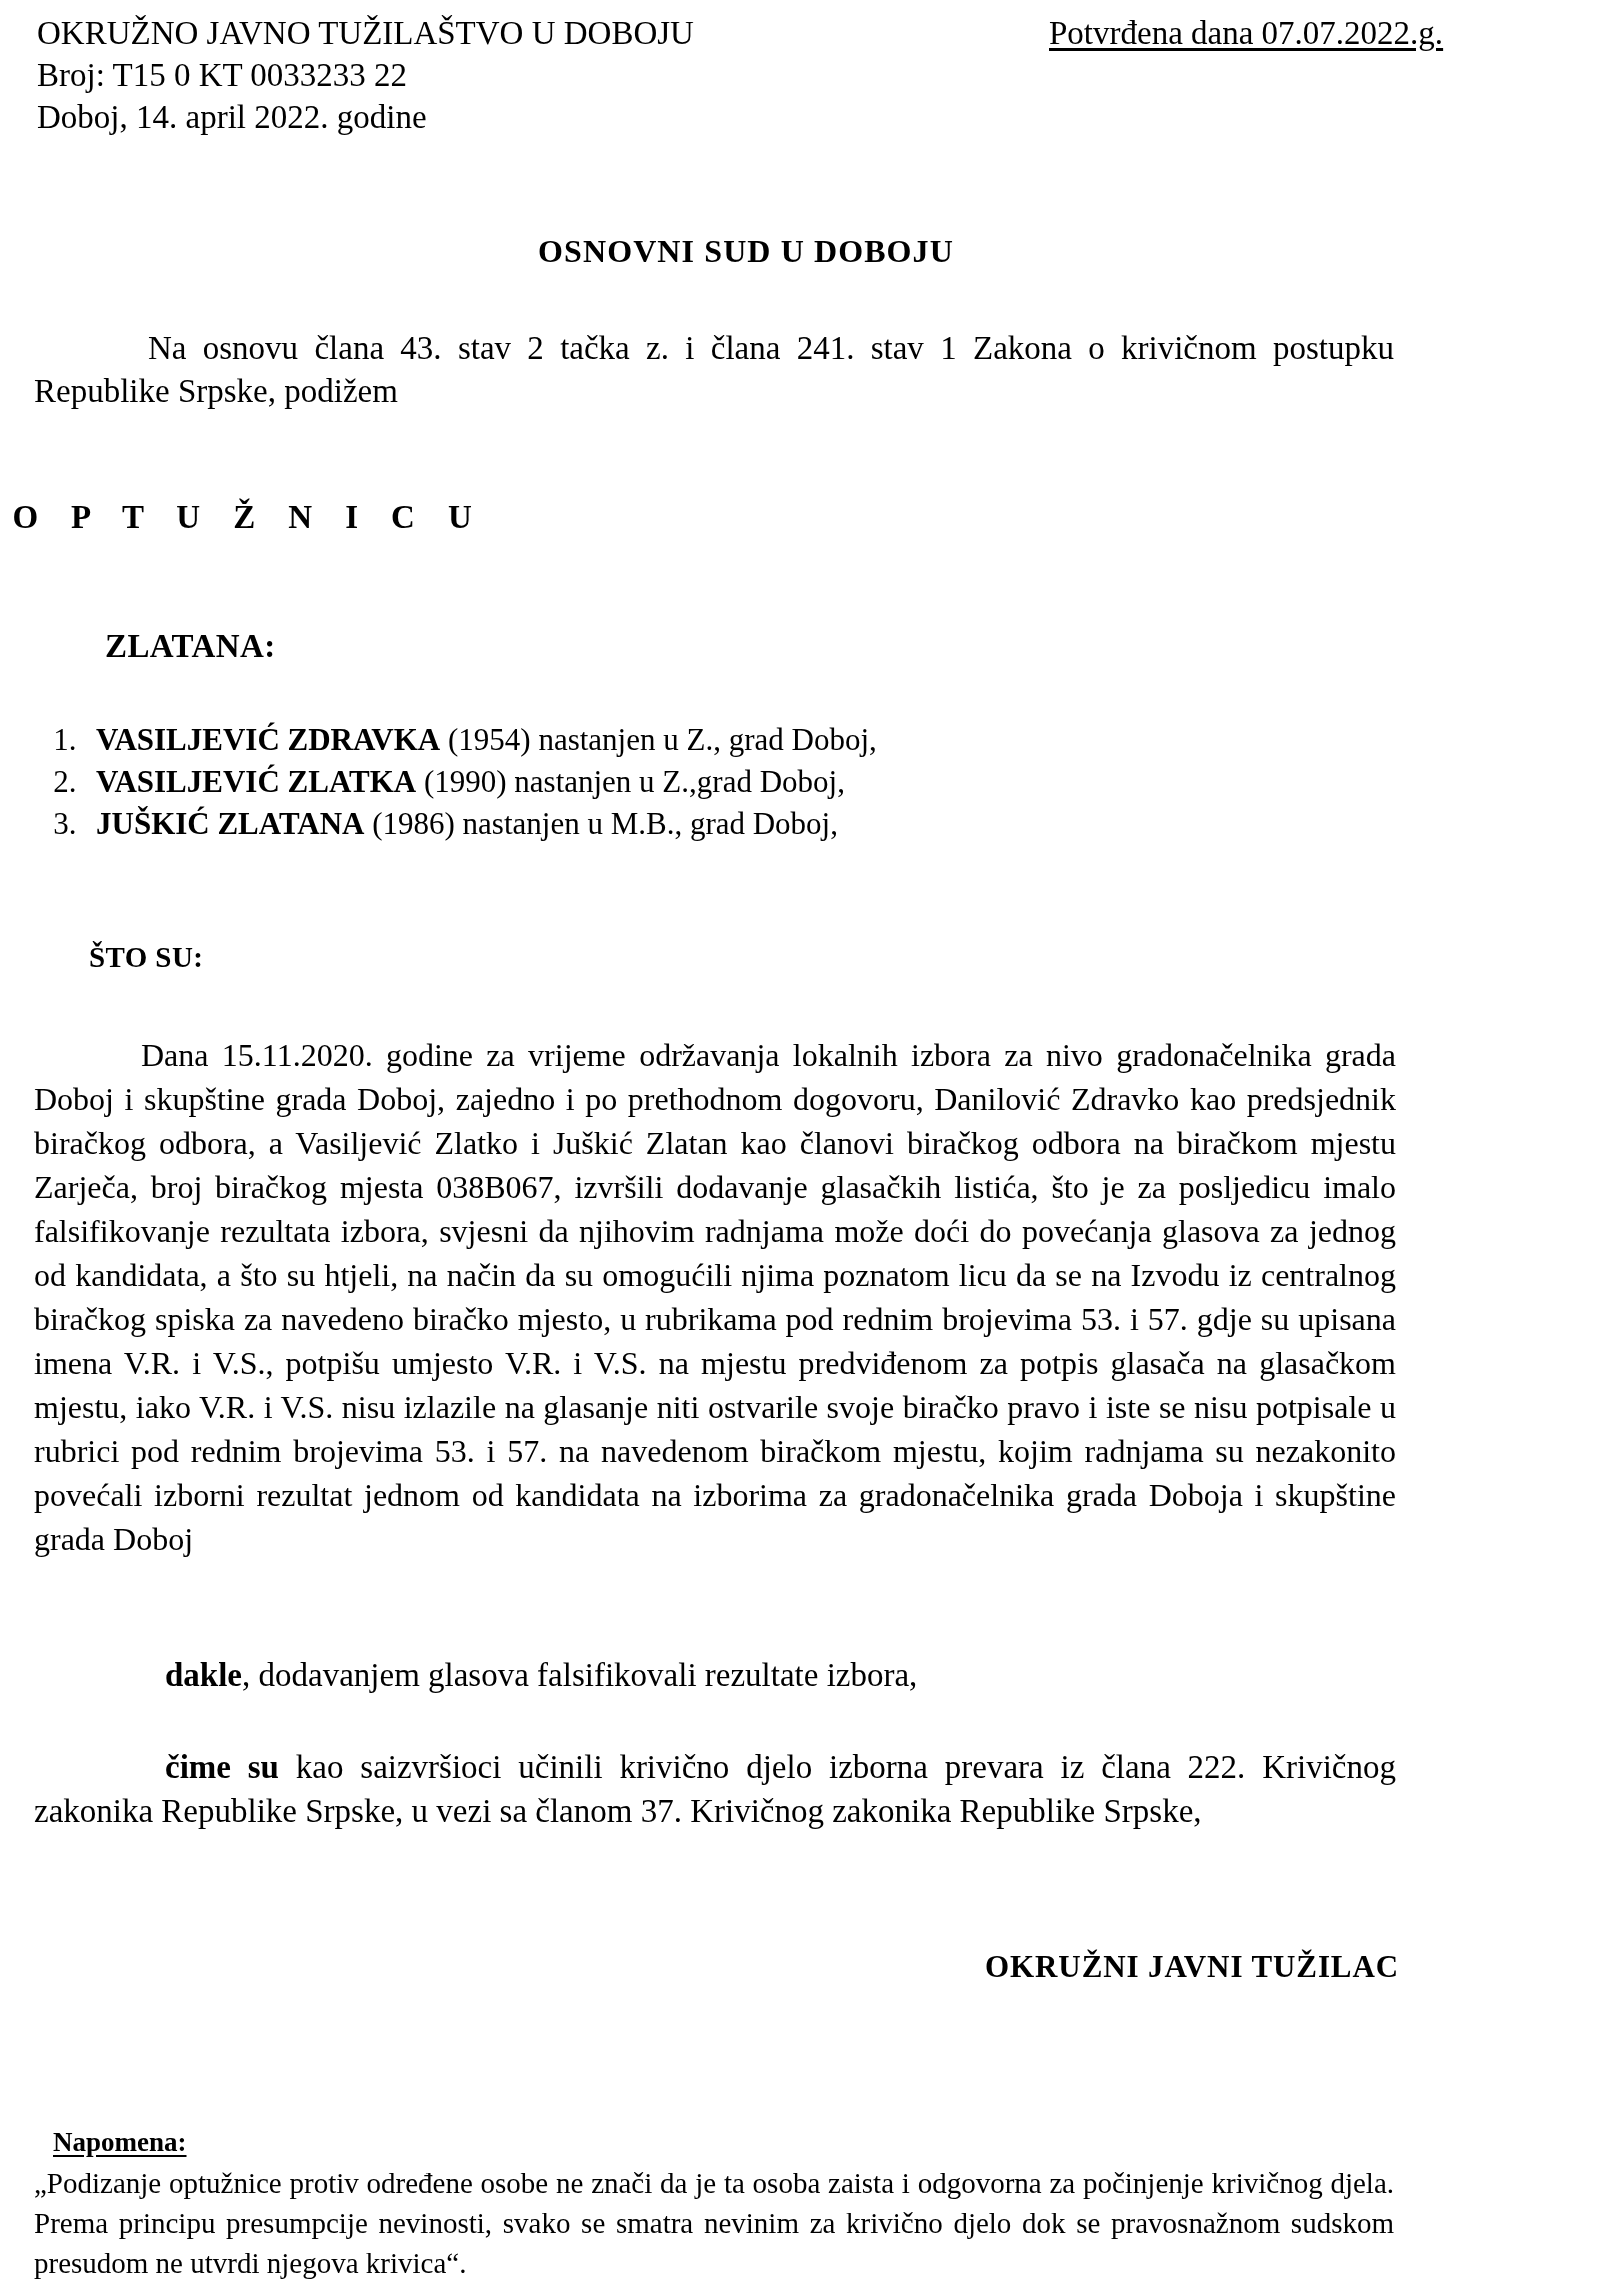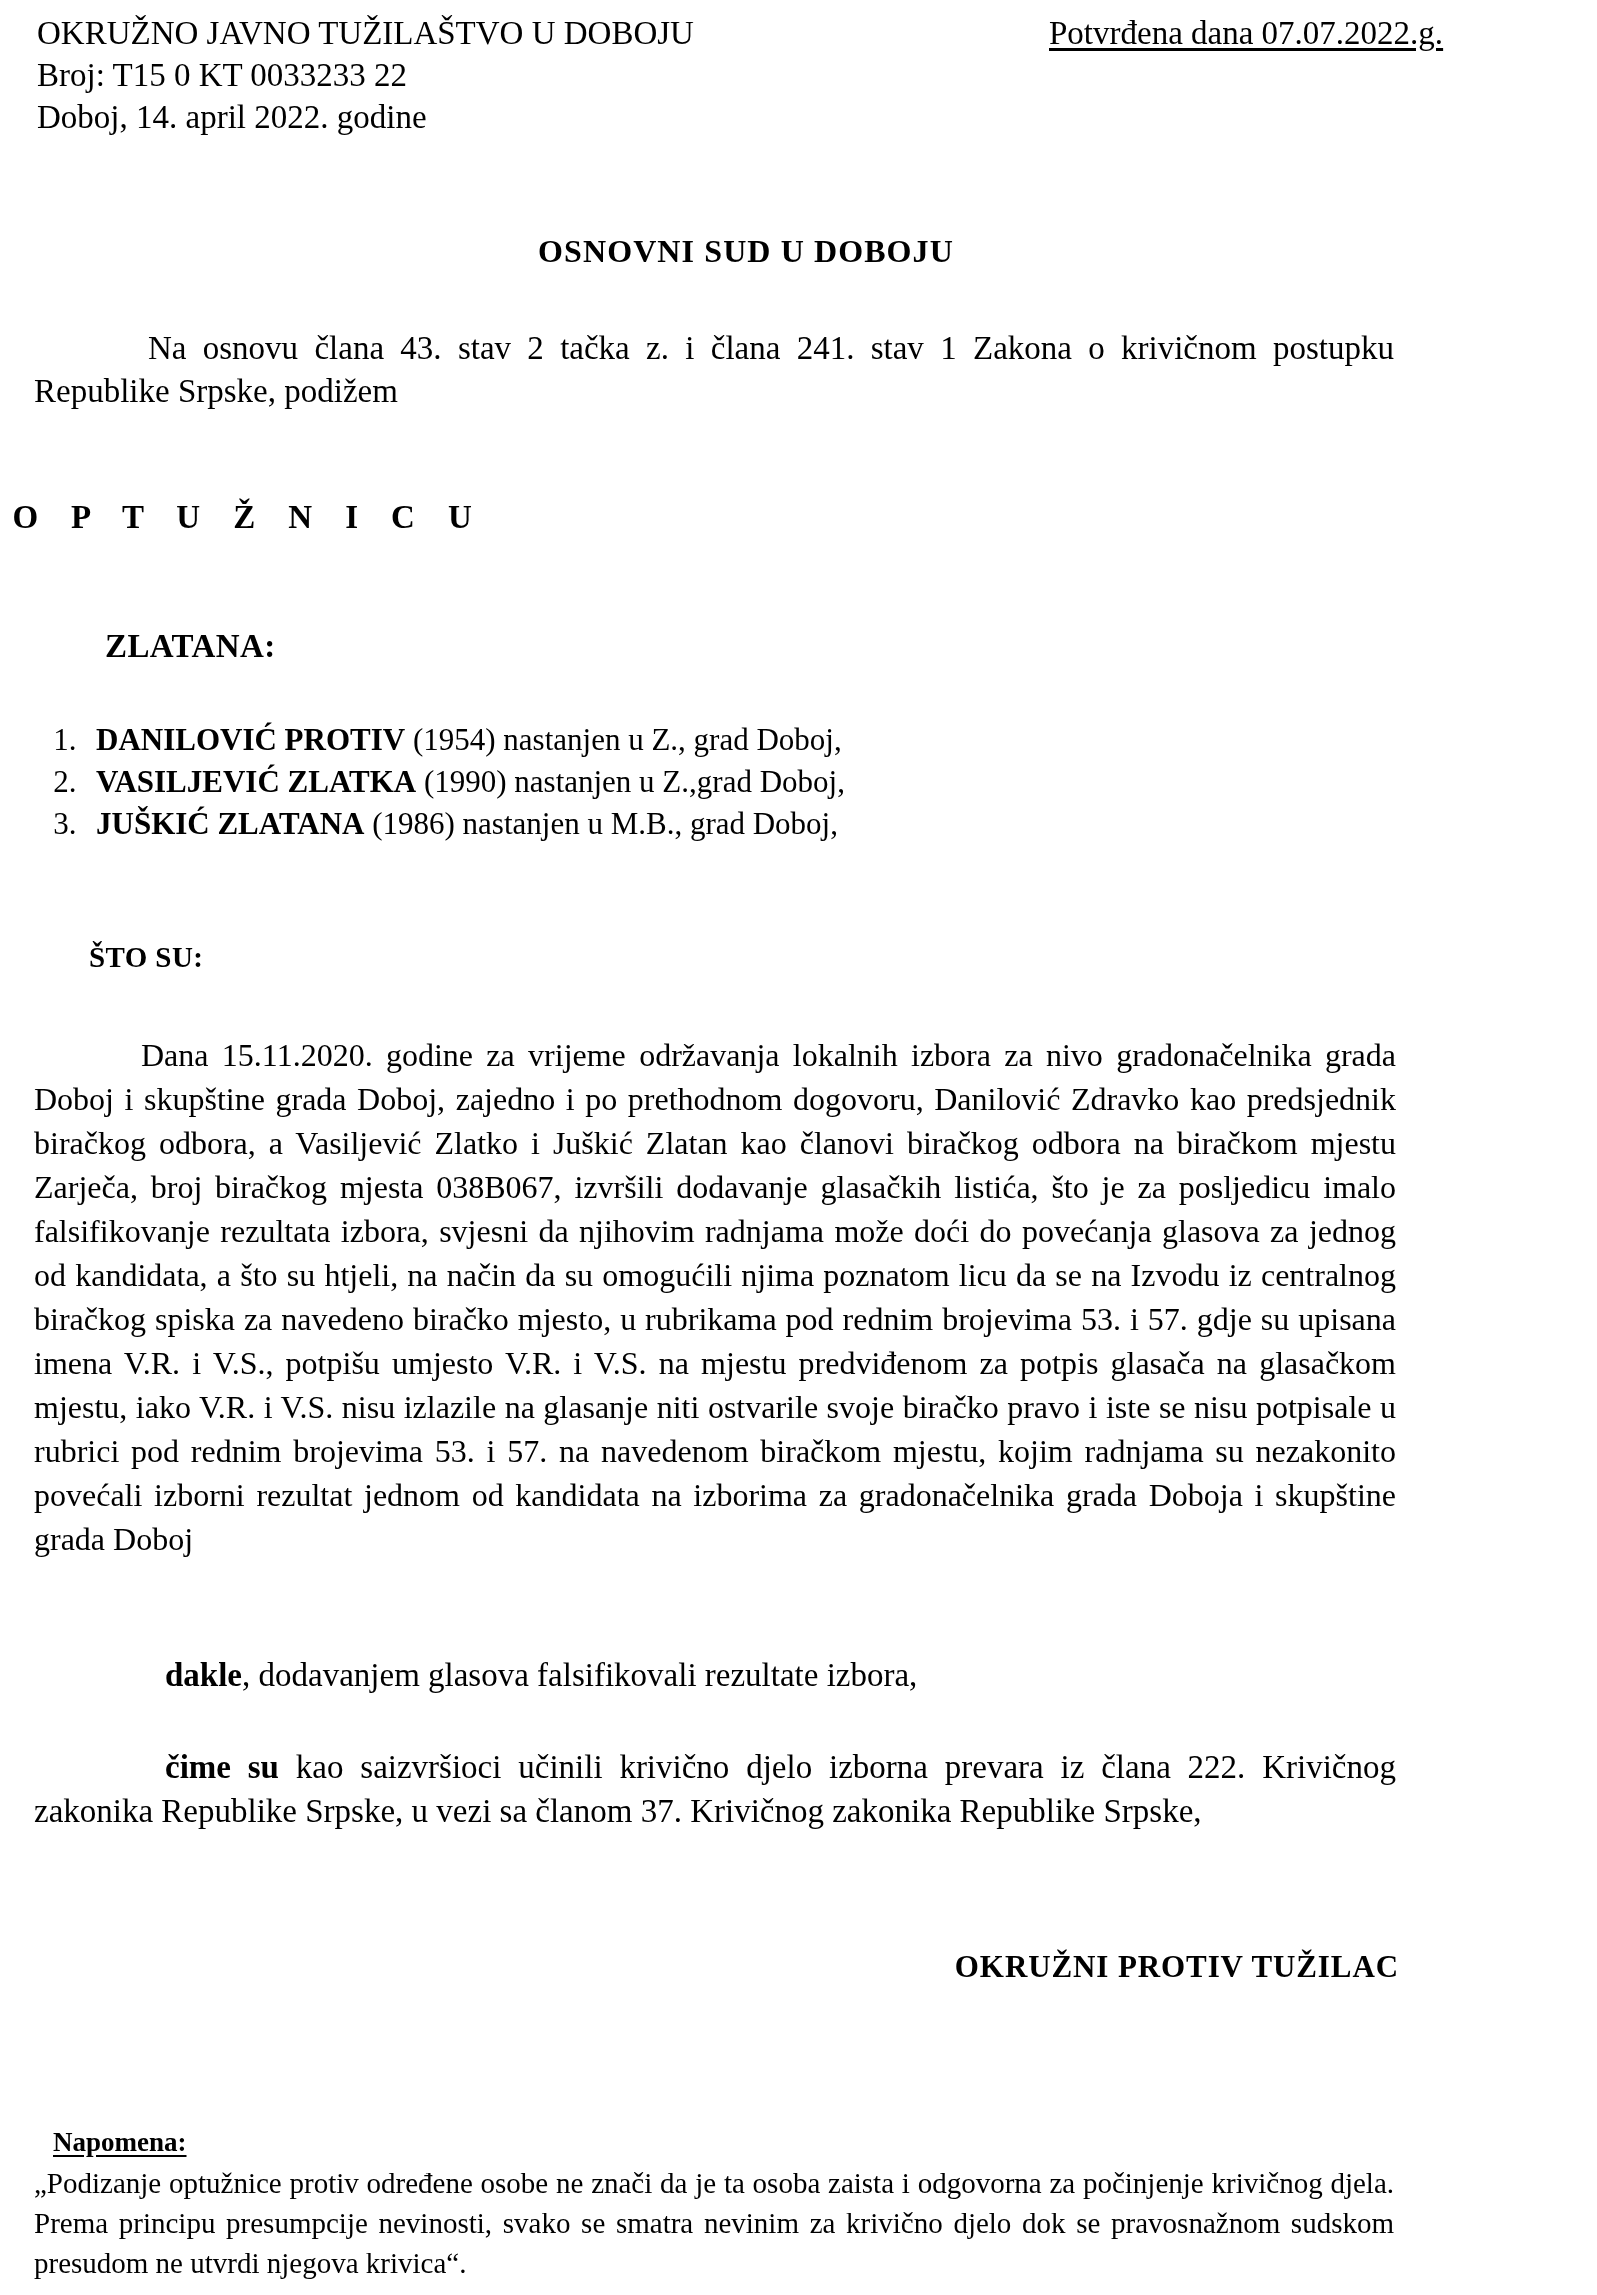--- a/index.html
+++ b/index.html
@@ -214,39 +214,39 @@
   <div class="court-title">OSNOVNI  SUD  U  DOBOJU</div>
 
   <div class="legal-basis">Na osnovu člana 43. stav 2 tačka z. i člana 241. stav 1 Zakona o krivičnom postupku Republike Srpske, podižem</div>
 
   <div class="indictment-title">O P T U Ž N I C U</div>
 
   <div class="against-label">ZLATANA:</div>
 
   <ol class="defendants">
     <li class="defendant-row">
-      <span class="defendant-num">1.</span><span class="defendant-name">DANILOVIĆ PROTIV</span> <span class="defendant-details">(1954) nastanjen u  Z., grad  Doboj,</span>
+      <span class="defendant-num">1.</span><span class="defendant-name">VASILJEVIĆ ZDRAVKA</span> <span class="defendant-details">(1954) nastanjen u  Z., grad  Doboj,</span>
     </li>
     <li class="defendant-row">
       <span class="defendant-num">2.</span><span class="defendant-name">VASILJEVIĆ ZLATKA</span> <span class="defendant-details">(1990) nastanjen u Z.,grad Doboj,</span>
     </li>
     <li class="defendant-row">
       <span class="defendant-num">3.</span><span class="defendant-name">JUŠKIĆ ZLATANA</span> <span class="defendant-details">(1986) nastanjen u M.B., grad Doboj,</span>
     </li>
   </ol>
 
   <div class="what-label">ŠTO SU:</div>
 
   <div class="body-text">Dana 15.11.2020. godine za vrijeme održavanja lokalnih izbora za nivo gradonačelnika grada Doboj i skupštine grada Doboj, zajedno i po prethodnom dogovoru, Danilović Zdravko kao predsjednik biračkog odbora, a Vasiljević Zlatko i Juškić Zlatan kao članovi biračkog odbora na biračkom mjestu Zarječa, broj biračkog mjesta 038B067, izvršili dodavanje glasačkih listića, što je za posljedicu imalo falsifikovanje rezultata izbora, svjesni da njihovim radnjama može doći do povećanja glasova za jednog od kandidata, a što su htjeli, na način da su omogućili njima poznatom licu da se na Izvodu iz centralnog biračkog spiska za navedeno biračko mjesto, u rubrikama pod rednim brojevima 53. i 57. gdje su upisana imena V.R. i V.S., potpišu umjesto V.R. i V.S. na mjestu predviđenom za potpis glasača na glasačkom mjestu, iako V.R. i V.S. nisu izlazile na glasanje niti ostvarile svoje biračko pravo i iste se nisu potpisale u rubrici pod rednim brojevima 53. i 57. na navedenom biračkom mjestu, kojim radnjama su nezakonito povećali izborni rezultat jednom od kandidata na izborima za gradonačelnika grada Doboja i skupštine grada Doboj</div>
 
   <div class="conclusion-1"><span class="lead-in">dakle</span><span>, dodavanjem glasova falsifikovali rezultate izbora,</span></div>
 
   <div class="conclusion-2"><span class="lead-in">čime su</span><span> kao saizvršioci učinili krivično djelo izborna prevara iz člana 222. Krivičnog zakonika Republike Srpske, u vezi sa članom 37. Krivičnog zakonika Republike Srpske,</span></div>
 
-  <div class="signature">OKRUŽNI PROTIV TUŽILAC</div>
+  <div class="signature">OKRUŽNI JAVNI TUŽILAC</div>
 
   <div class="note-block">
     <div>
       <span class="note-heading">Napomena:</span>
     </div>
     <div class="note-text">„Podizanje optužnice protiv određene osobe ne znači da je ta osoba zaista i odgovorna za počinjenje krivičnog djela. Prema principu presumpcije nevinosti, svako se smatra nevinim za krivično djelo dok se pravosnažnom sudskom presudom ne utvrdi njegova krivica“.</div>
   </div>
 
 </div>
 

